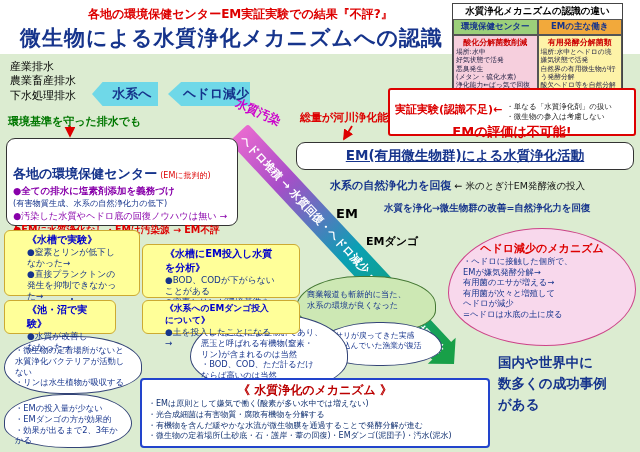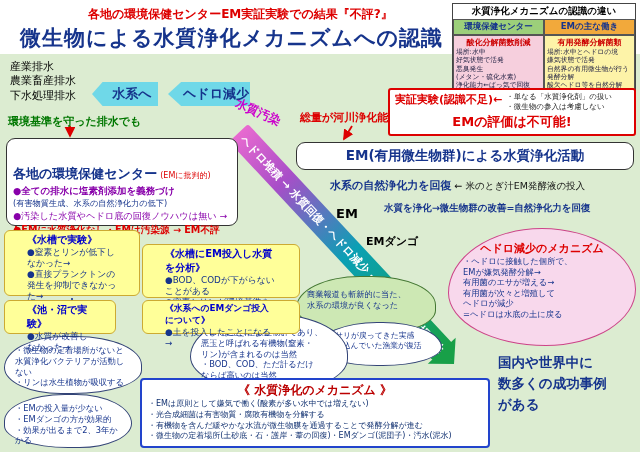--- a/index.html
+++ b/index.html
@@ -6,33 +6,33 @@
   body { font-family:"DejaVu Sans","Liberation Sans",sans-serif; }
   .page { position:relative; width:640px; height:452px; background:#dcecd1; overflow:hidden; }
   .abs { position:absolute; }
   .top-strip { left:0; top:0; width:640px; height:54px; background:#ffffff; }
 
   
   .subtitle { left:88px; top:6px; color:#dd0000; font-size:12px; font-weight:bold; z-index:3; }
   .title { left:20px; top:24px; color:#16348c; font-size:21px; font-weight:bold; letter-spacing:1px; z-index:3; }
 
   
-  .cmp-table { left:452px; top:3px; width:184px; z-index:4; background:#fff; border:1px solid #444; font-size:7px; }
+  .cmp-table { left:452px; top:3px; width:171px; z-index:4; background:#fff; border:1px solid #444; font-size:7px; }
   .cmp-title { font-size:9.5px; font-weight:bold; color:#000; text-align:center; padding:1px 0; background:#fff; }
   .cmp-row { display:flex; }
   .cmp-cell { width:50%; border:1px solid #555; padding:1px 2px; }
   .cmp-h1 { background:#9ccf7a; color:#16348c; font-weight:bold; text-align:center; font-size:8.5px; }
   .cmp-h2 { background:#f2a93b; color:#16348c; font-weight:bold; text-align:center; font-size:8.5px; }
   .cmp-b1 { background:#f6cfdd; }
   .cmp-b2 { background:#fdf3a8; }
   .cmp-cell-title { color:#cc0000; font-weight:bold; text-align:center; font-size:8px; }
   .cmp-line { color:#222244; line-height:1.22; font-size:6.8px; }
 
   
-  .verify { left:388px; top:88px; width:248px; height:48px; background:#fff; border:2px solid #dd0000; border-radius:3px; padding:2px 5px; z-index:4; }
+  .verify { left:388px; top:88px; width:248px; height:48px; background:#fff; border:2px solid #dd0000; border-radius:3px; padding:12px 5px; z-index:4; }
   .verify-row { display:flex; align-items:flex-start; gap:4px; }
   .verify-title { color:#dd0000; font-weight:bold; font-size:11px; white-space:nowrap; }
   .verify-note { color:#222; font-size:7.5px; line-height:1.3; }
   .verify-conc { color:#dd0000; font-weight:bold; font-size:13px; text-align:center; margin-top:1px; }
 
   
   .src-left { left:10px; top:60px; color:#000; font-size:11px; line-height:1.3; z-index:3; }
   .src-right { left:254px; top:83px; color:#000; font-size:10px; line-height:1.3; z-index:3; }
   .pill { height:24px; background:#6fd8e8; color:#16348c; font-weight:bold; font-size:13px;
           display:flex; align-items:center; justify-content:center; padding-left:14px;
@@ -50,21 +50,21 @@
   .cb-title { color:#16348c; font-weight:bold; font-size:13px;margin-top:23px; }
   .cb-note { color:#dd0000; font-size:8px; }
   .cb-b1 { color:#8800aa; font-weight:bold; font-size:9.5px; margin-top:2px; }
   .cb-sub { color:#16348c; font-size:8.2px; }
   .cb-b2 { color:#8800aa; font-size:9.2px; margin-top:1px; }
   .cb-b3 { color:#dd0000; font-weight:bold; font-size:9.6px; margin-top:1px; }
 
   
   .em-box { left:296px; top:142px; width:338px; height:28px; background:#fff; border:1.5px solid #333;
             border-radius:9px; display:flex; align-items:center; justify-content:center;
-            color:#16348c; font-weight:bold; font-size:13.5px; z-index:3; }
+            color:#16348c; font-weight:bold; font-size:13.5px; z-index:3;text-decoration:underline; }
   .em-line1 { left:330px; top:178px; font-size:9.5px; color:#111; z-index:3; white-space:nowrap; }
   .em-line1 b { color:#16348c; font-size:11px; }
   .em-line2 { left:384px; top:202px; color:#16348c; font-size:9.5px; font-weight:bold; z-index:3; white-space:nowrap; }
   .em-label { left:336px; top:206px; color:#000; font-weight:bold; font-size:13px; z-index:3; }
   .dango-label { left:366px; top:234px; color:#000; font-weight:bold; font-size:11px; z-index:3; }
 
   
   .ribbon { left:248px; top:124px; width:300px; height:26px; transform:rotate(47deg); transform-origin:0 0;
             background:linear-gradient(90deg,#e86ad0 0%,#a84ec8 22%,#0aa0b4 55%,#18a048 100%);
             color:#fff; font-weight:bold; font-size:11px; display:flex; align-items:center;

